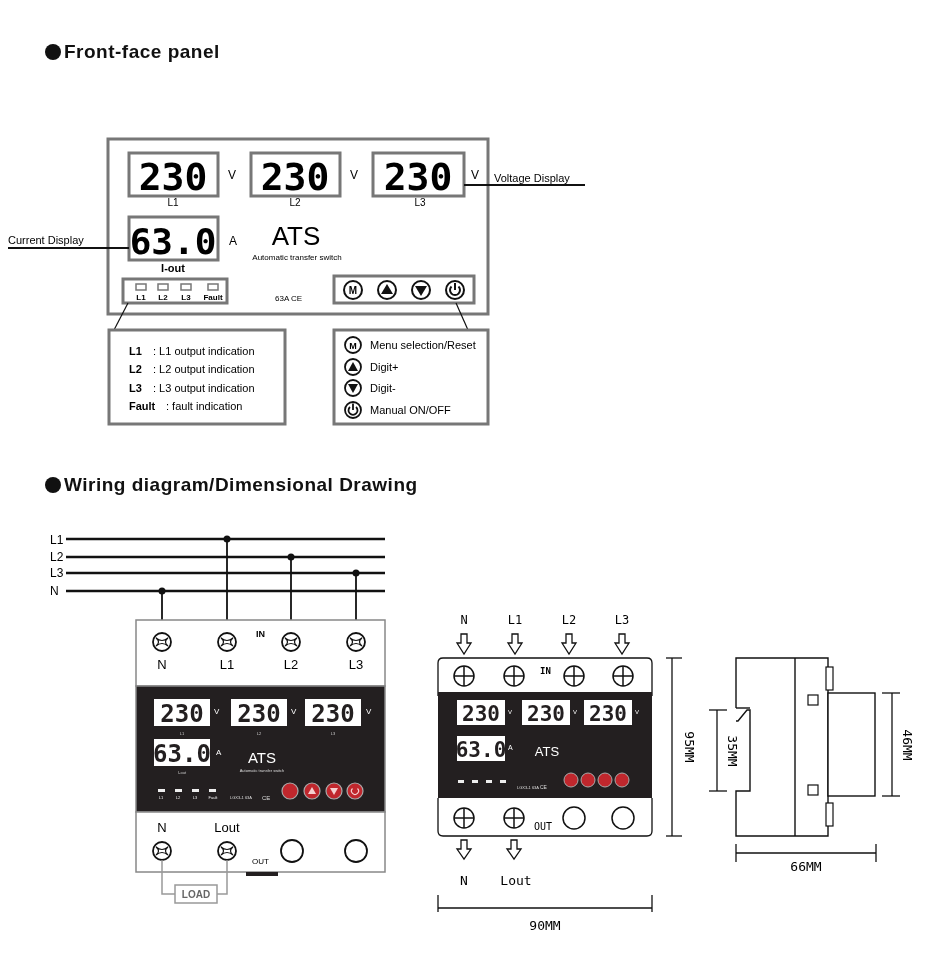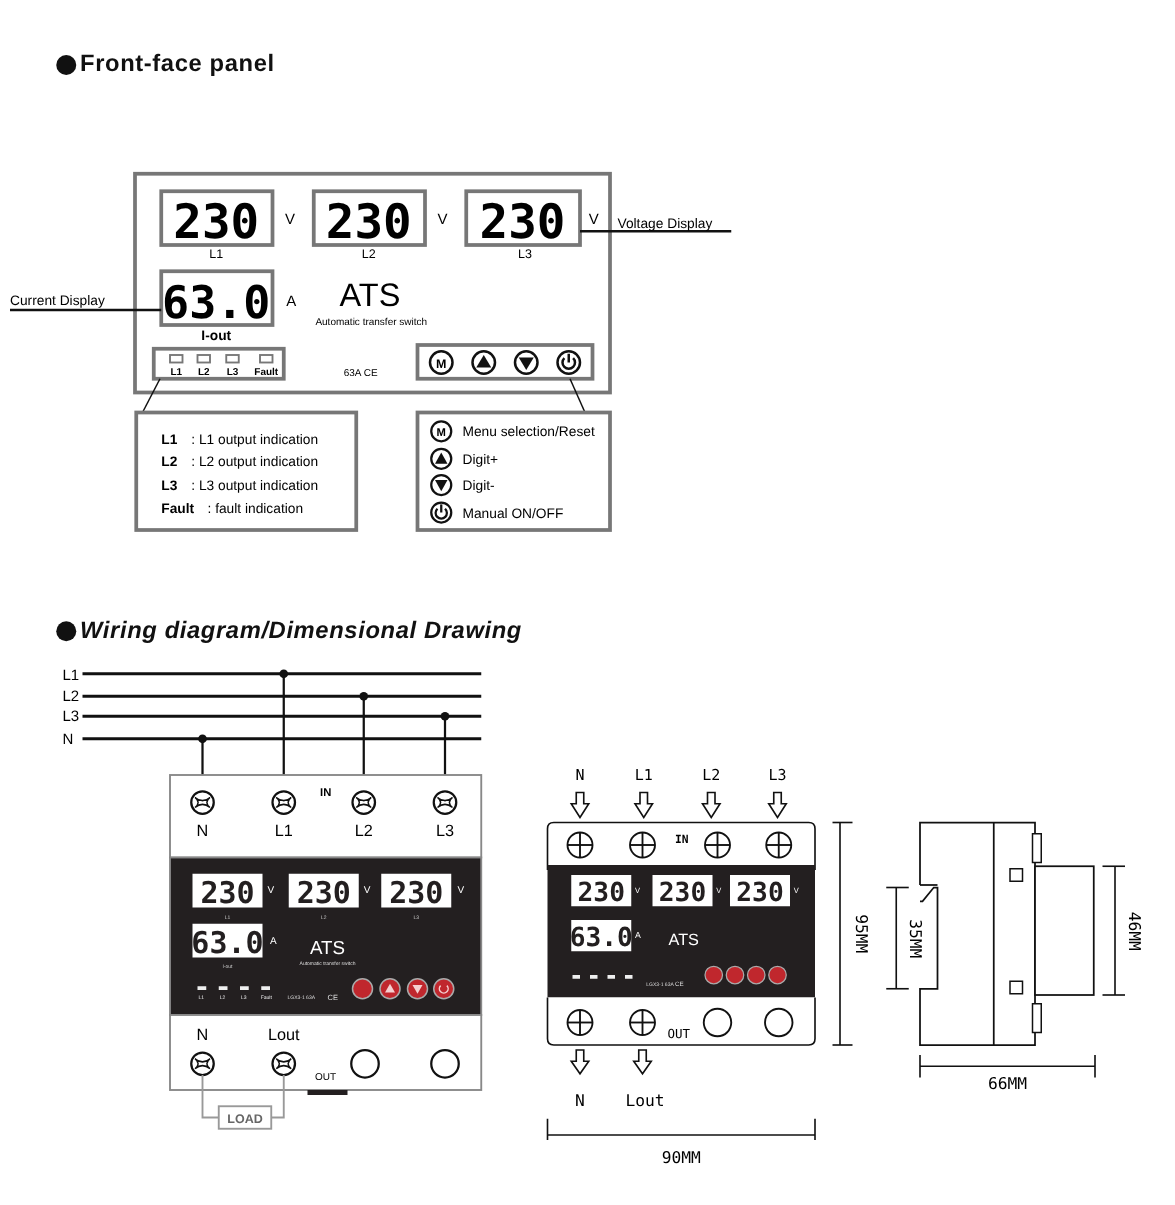--- a/index.html
+++ b/index.html
@@ -10,21 +10,21 @@
   svg text { font-family: "Liberation Sans", sans-serif; }
   .mono { font-family: "DejaVu Sans Mono", monospace; }
 </style>
 </head>
 <body>
 
 <div class="section-title" style="left:45px; top:41px;">
   <span class="dot"></span>
   <span>Front-face panel</span>
 </div>
-<div class="section-title" style="left:45px; top:494px;font-style:italic;">
+<div class="section-title" style="left:45px; top:474px;">
   <span class="dot"></span>
   <span>Wiring diagram/Dimensional Drawing</span>
 </div>
 
 <svg class="abs" style="left:0; top:0;" width="940" height="964">
 
   <rect x="108" y="139" width="380" height="175" fill="#fff" stroke="#777" stroke-width="3"></rect>
 
   <g>
     <rect x="129" y="153" width="89" height="43" fill="#fff" stroke="#777" stroke-width="3"></rect>

